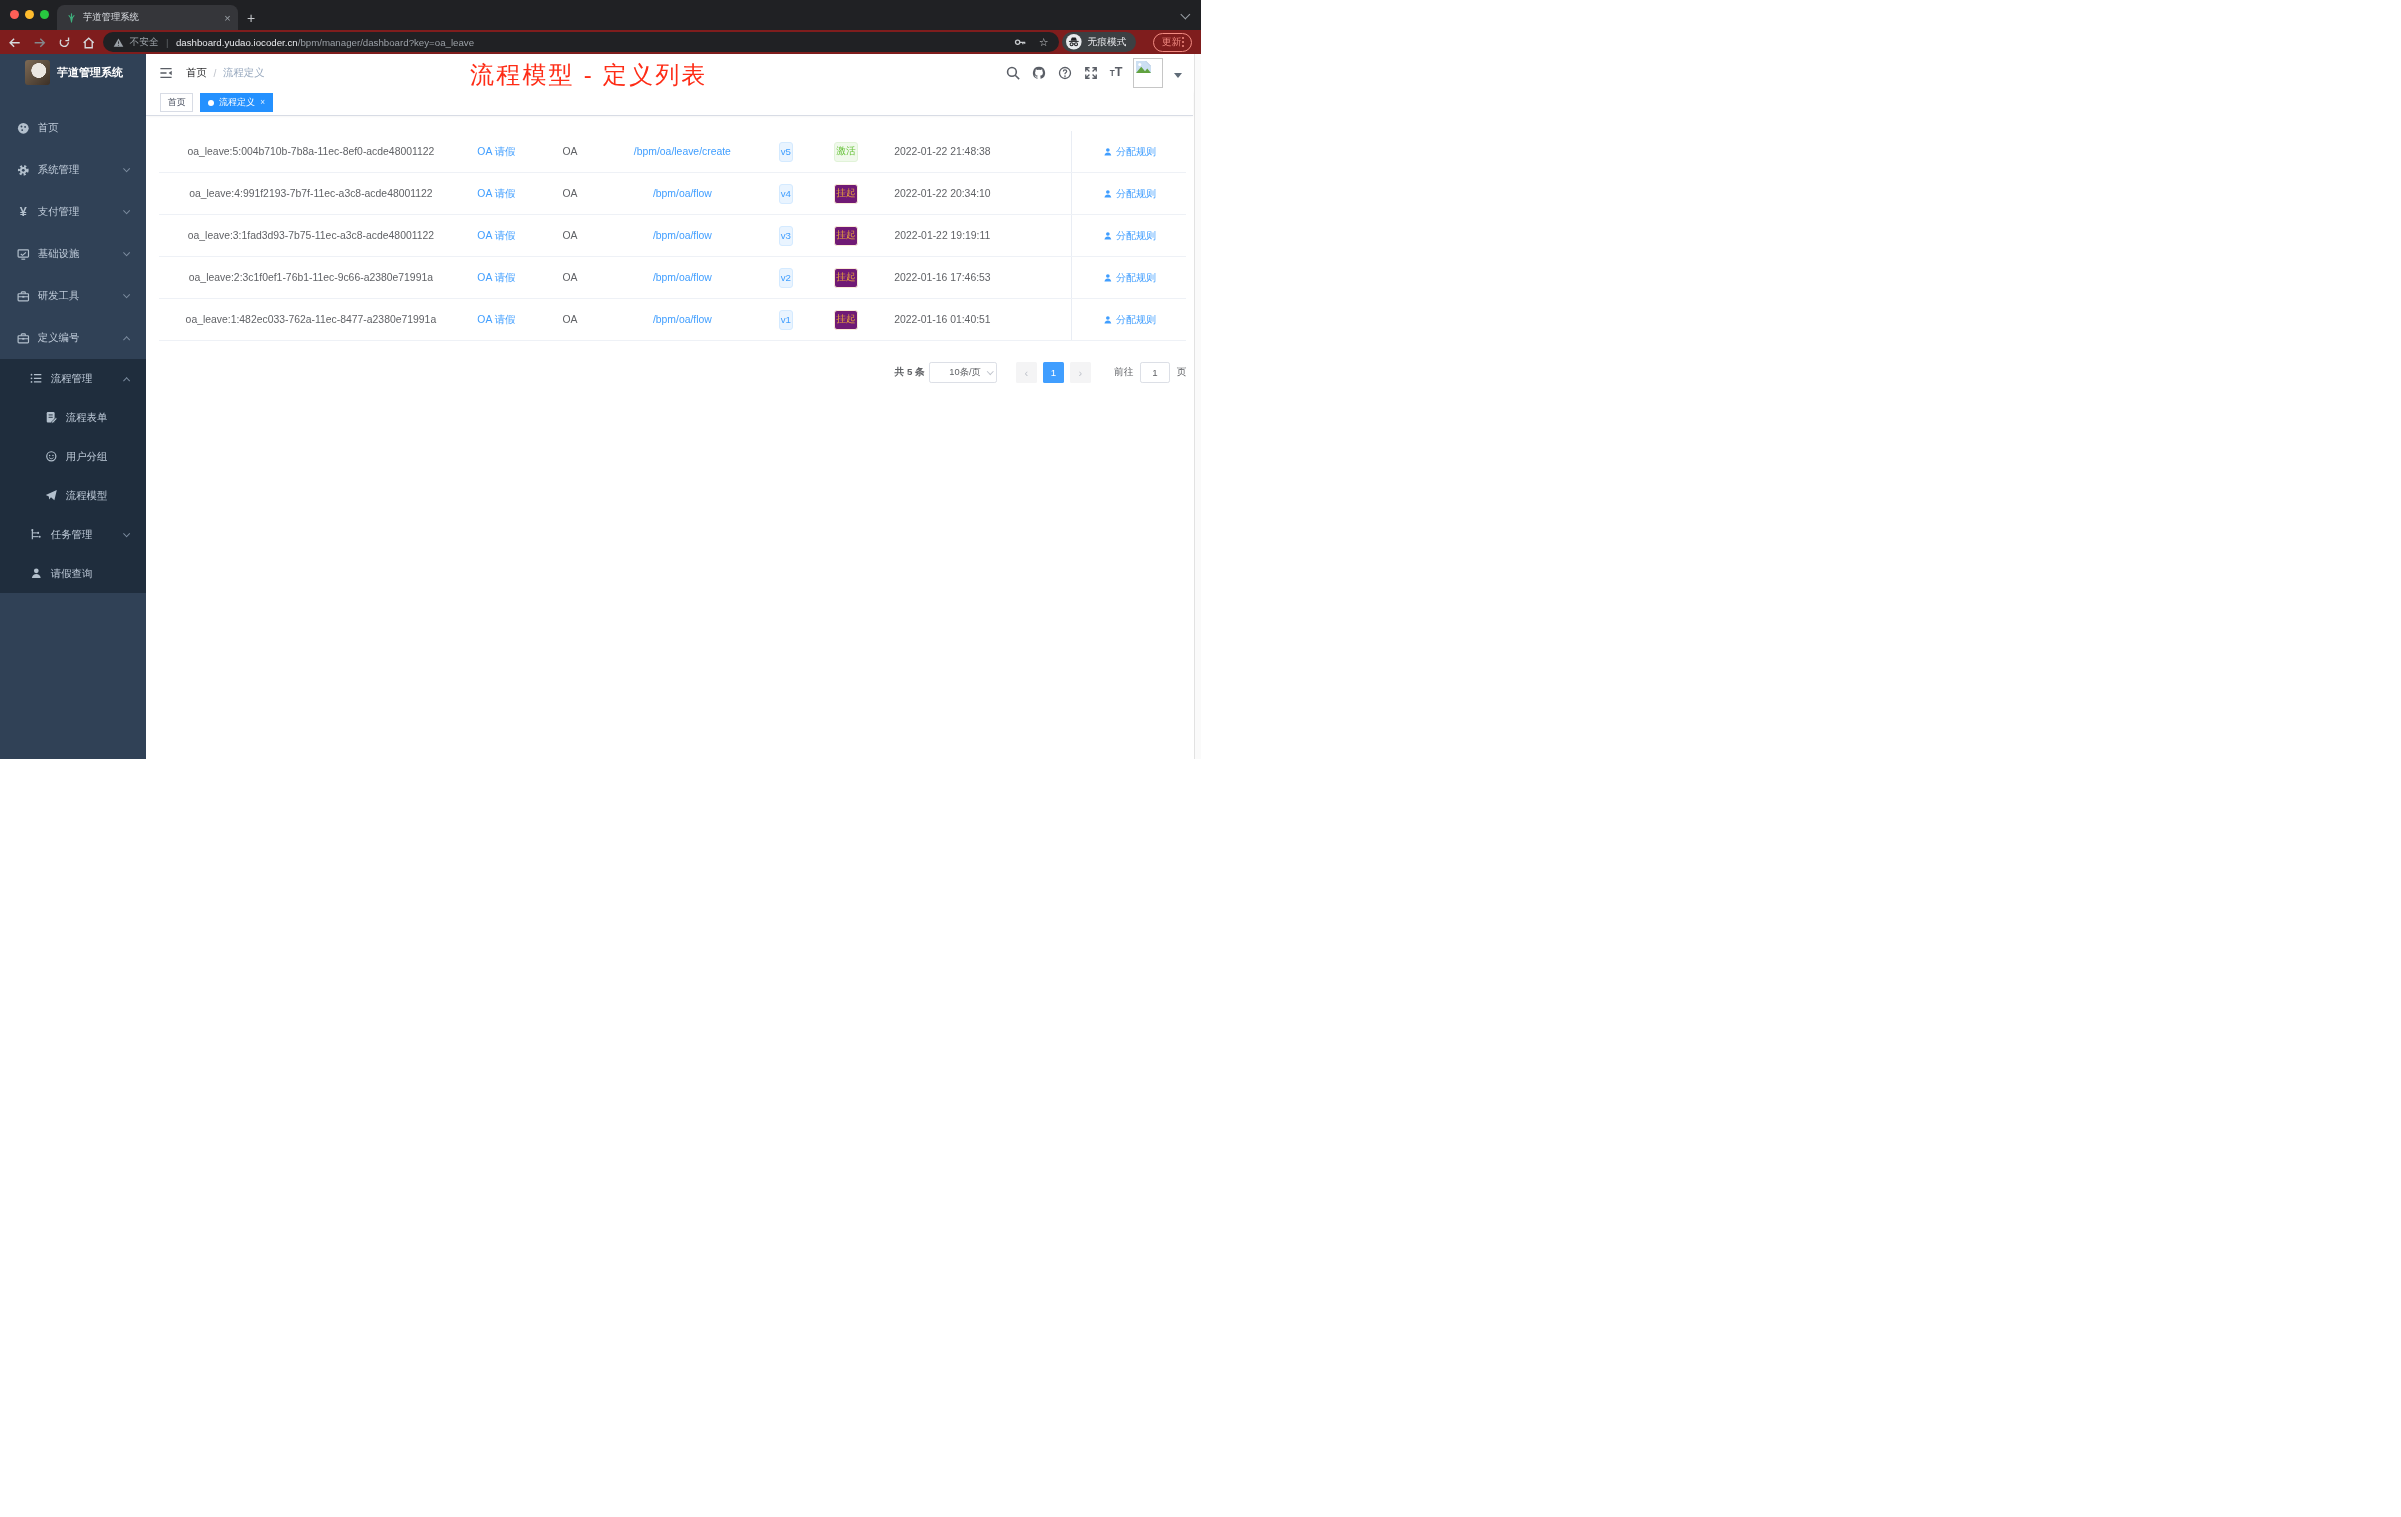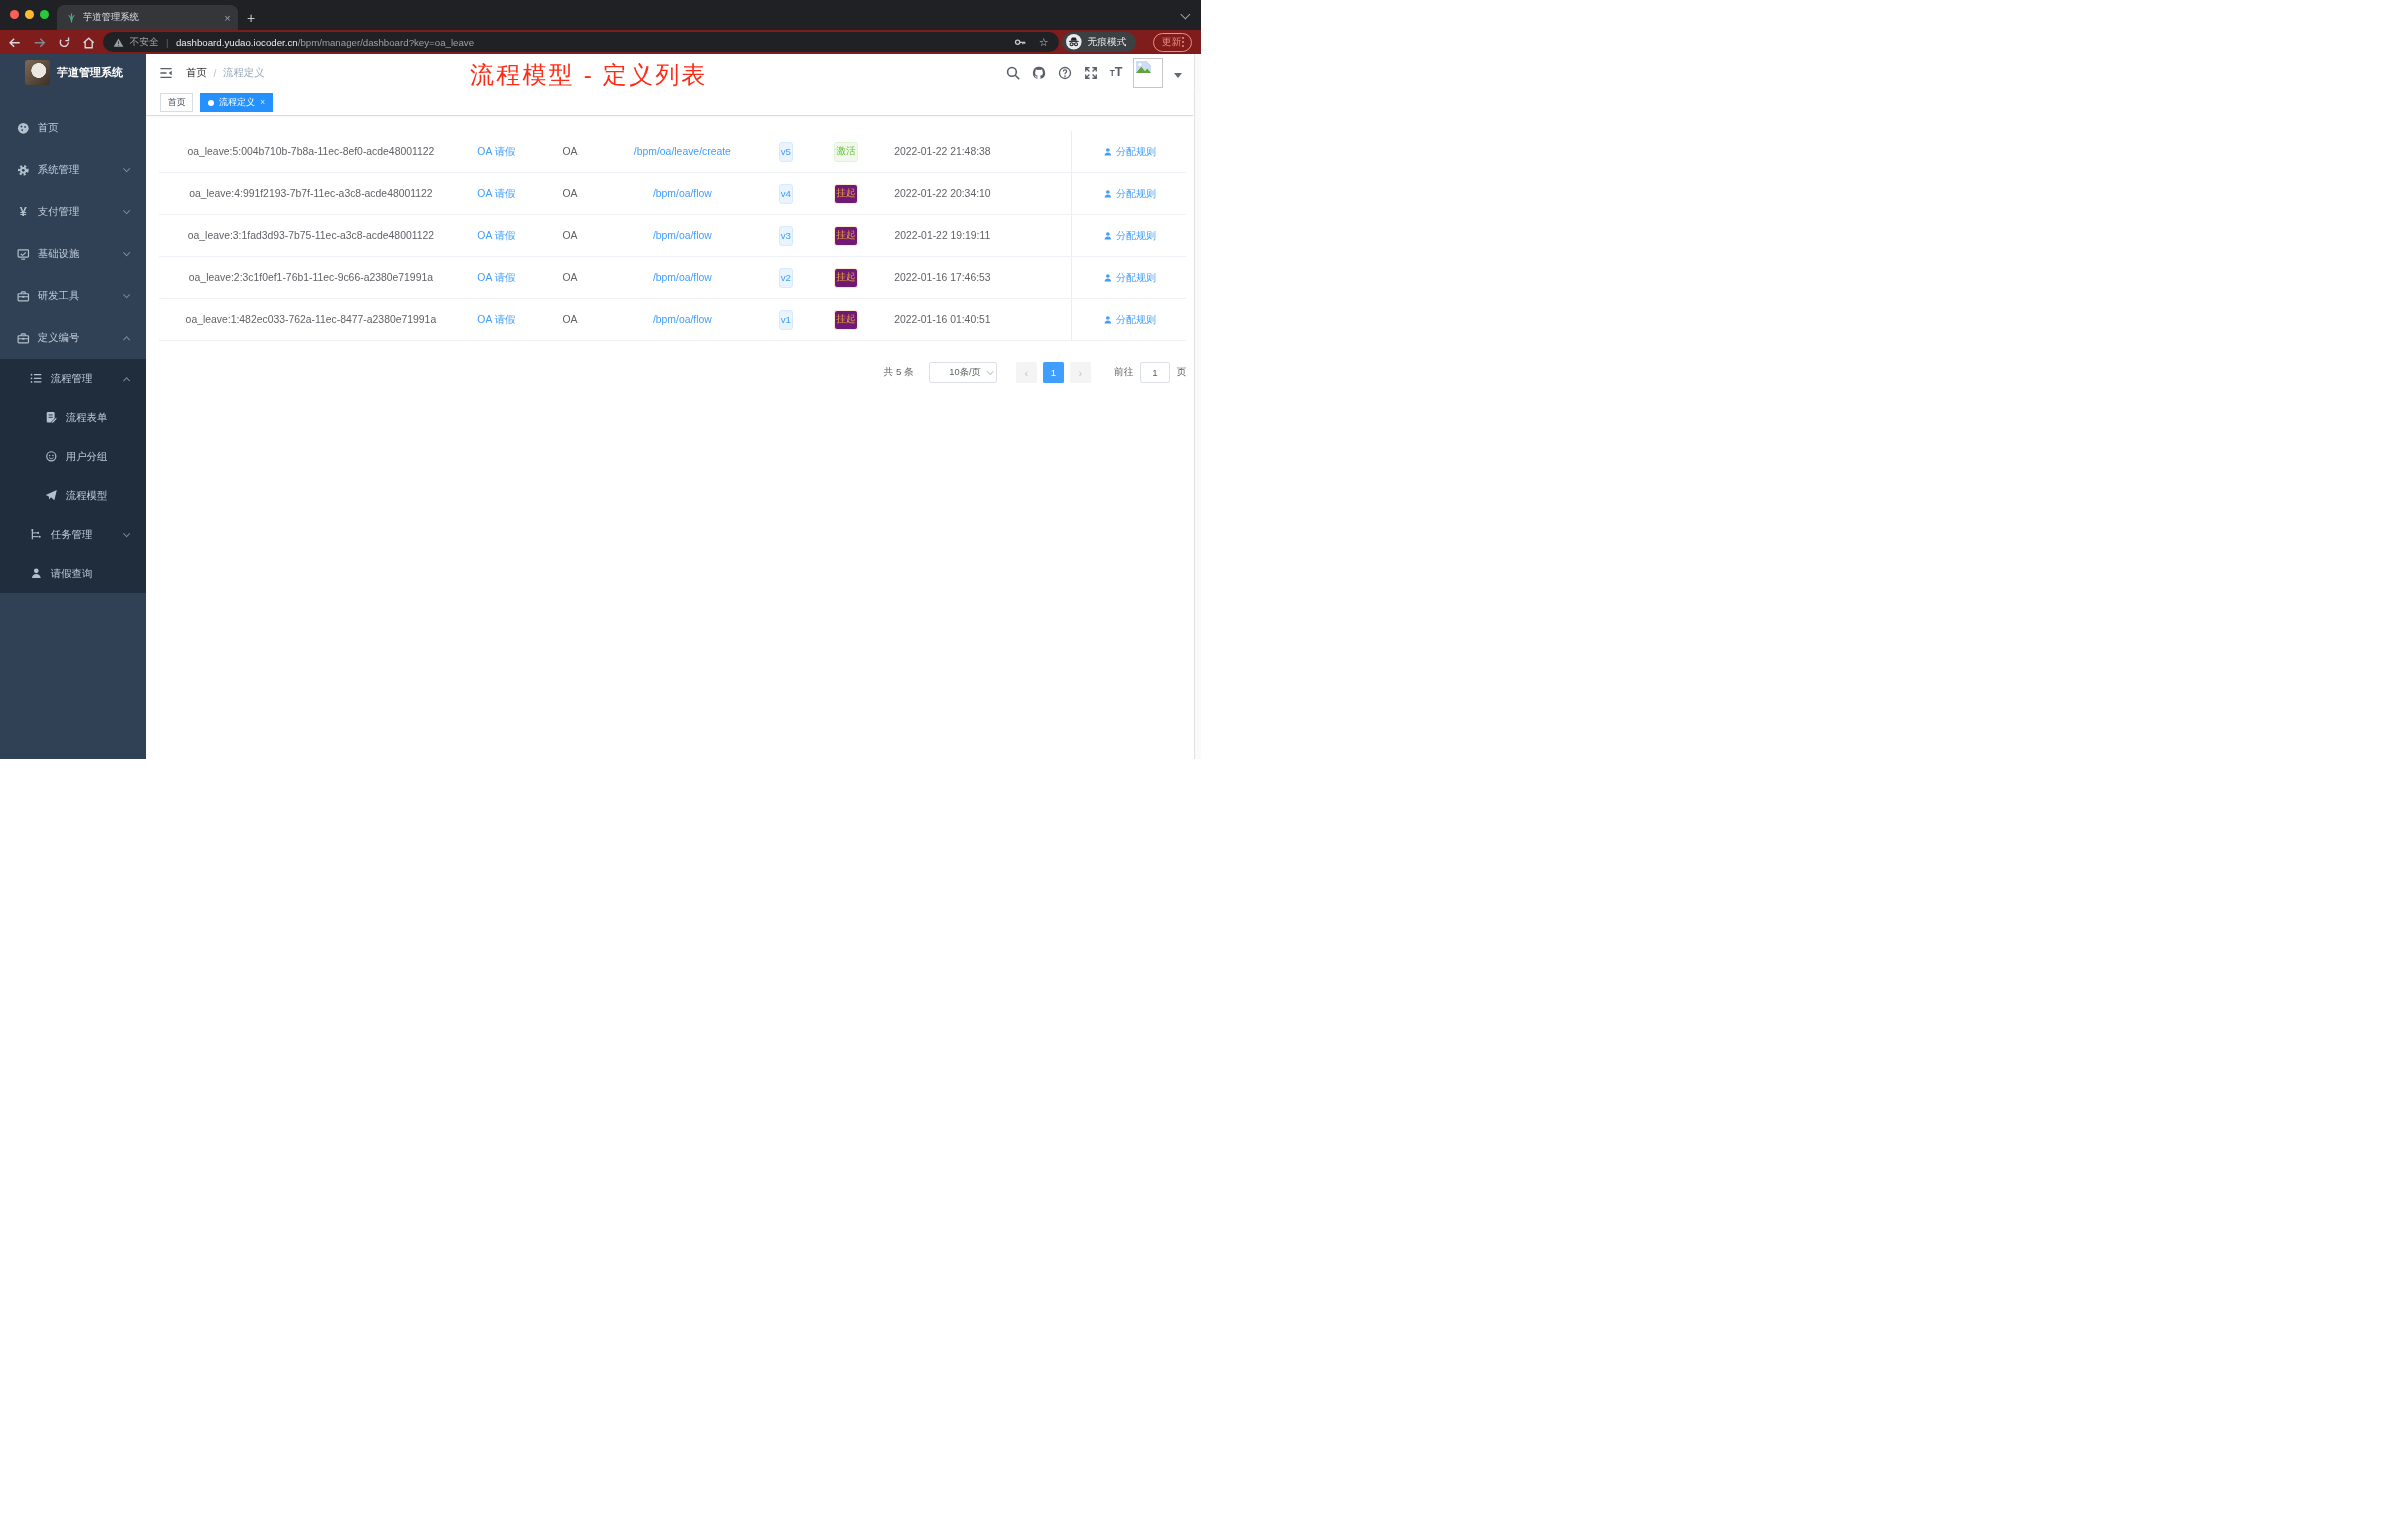--- a/index.html
+++ b/index.html
@@ -101,21 +101,21 @@
   .vtag, .stag { display:inline-flex; align-items:center; justify-content:center; height:20px; padding:0 1px;
                  border-radius:3px; font-size:9.7px; }
   .vtag { background:#e9f4ff; border:0.7px solid #d4eaff; color:#409eff; }
   .st-active { background:#f0f9eb; border:0.7px solid #e1f3d8; color:#67c23a; }
   .st-suspended { background:#701a75; border:0.7px solid #faecd8; color:#e6a23c; }
   .action-link { display:inline-flex; align-items:center; gap:3.7px; color:#409eff; font-size:10px; cursor:pointer; }
   .action-link svg { width:9.7px; height:9.7px; }
 
   .pagination { margin:21px 0 0 13.4px; width:1027px; display:flex; align-items:center; justify-content:flex-end;
                 font-size:9.7px; color:#606266; }
-  .pg-total { margin-right:15px; }
+  .pg-total { margin-right:4px;font-weight:bold; }
   .pg-select { width:68px; height:21px; border:0.7px solid #dcdfe6; border-radius:2.2px; display:flex; align-items:center;
                justify-content:center; gap:6.7px; font-size:9.3px; color:#606266; margin-right:19.3px; cursor:pointer;padding-left:16px; }
   .pg-select .schev { width:4.5px; height:4.5px; border-right:1px solid #c0c4cc; border-bottom:1px solid #c0c4cc;
                       transform:rotate(45deg) translate(-0.7px,-0.7px); }
   .pg-btn { width:21px; height:21px; border-radius:1.5px; background:#f4f4f5; color:#c0c4cc; display:flex;
             align-items:center; justify-content:center; font-size:11px; margin-right:6px; cursor:pointer; }
   .pg-page { width:21px; height:21px; border-radius:1.5px; background:#409eff; color:#fff; display:flex;
              align-items:center; justify-content:center; font-size:9.7px; margin-right:6px; cursor:pointer; }
   .pg-next { margin-right:23px; }
   .pg-goto { margin-right:6.7px; }

